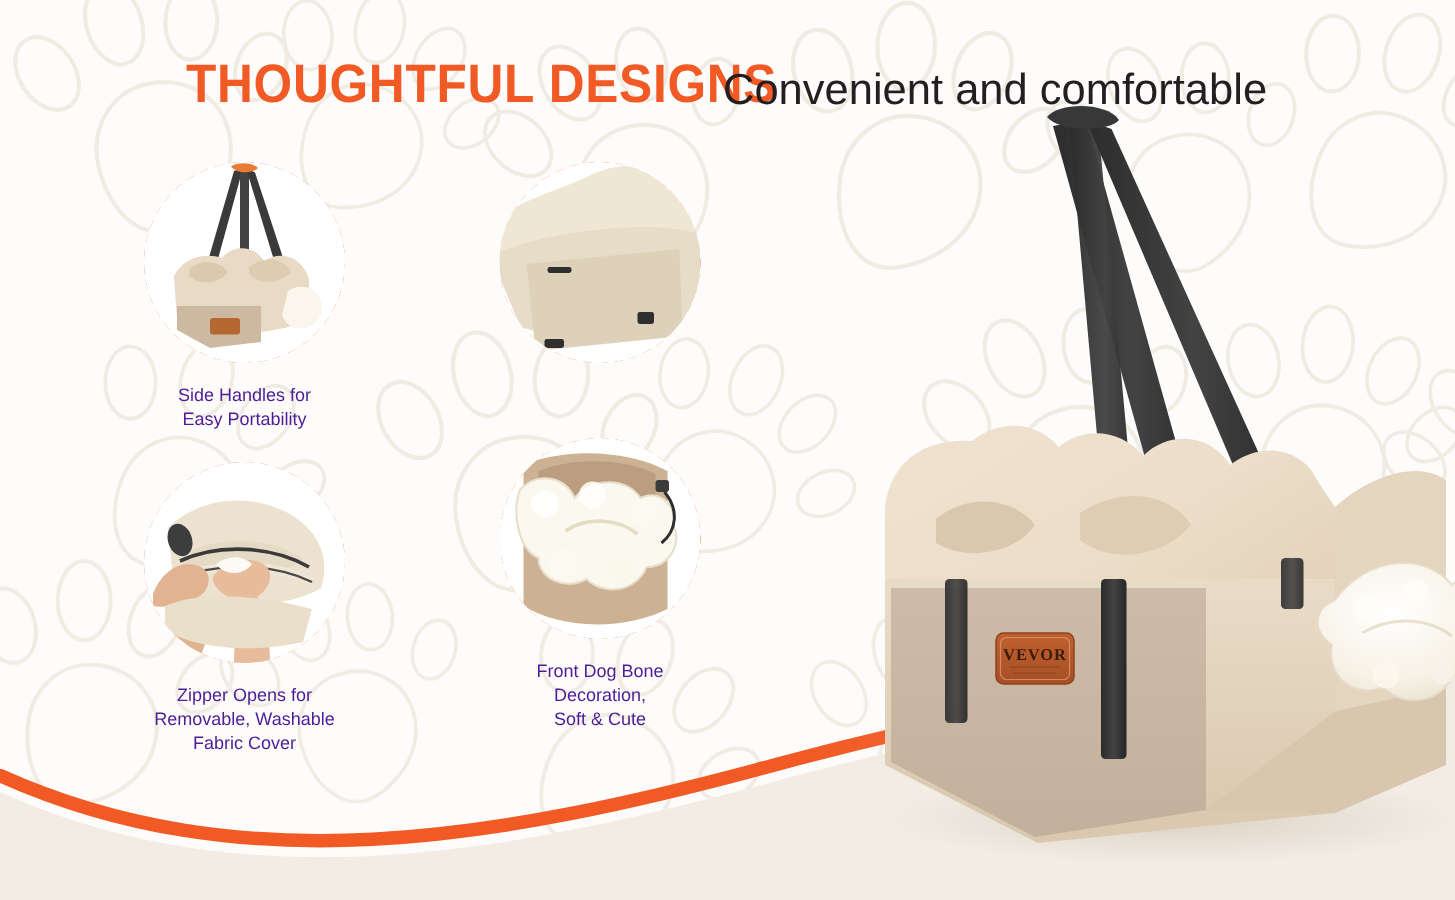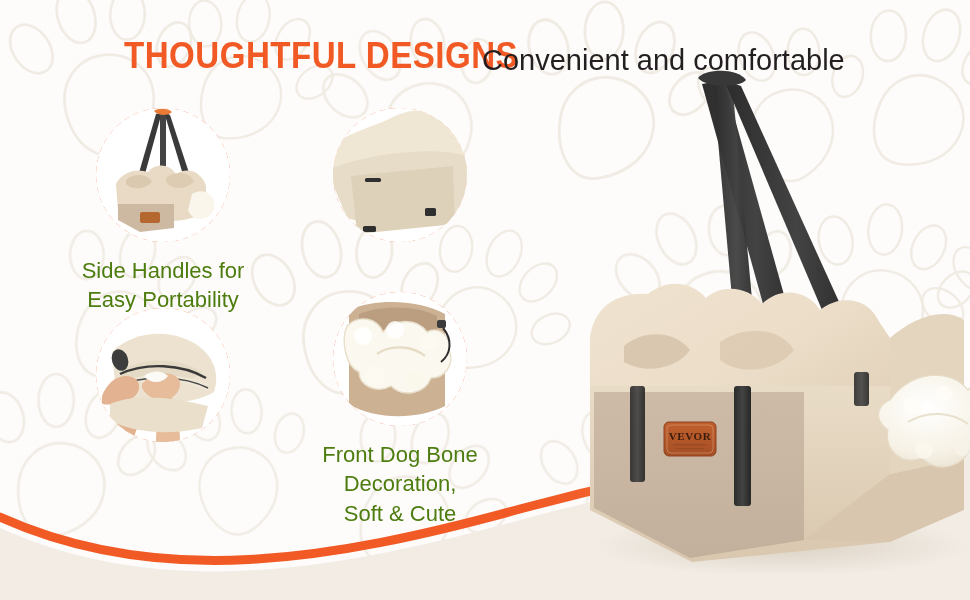--- a/index.html
+++ b/index.html
@@ -37,21 +37,21 @@
     position:relative;width:134px;height:134px;margin:0 auto;
     border-radius:50%;
     border:2px dashed #F15A24;
     box-sizing:border-box;
   }
   .circle .photo{
     position:absolute;inset:-2px;border-radius:50%;overflow:hidden;
   }
   .circle .photo svg{display:block;width:100%;height:100%;}
   .caption{
-    margin-top:14px;font-size:22px;color:#4d7c0f;line-height:1.33;
+    margin-top:14px;font-size:12px;color:#4c1d95;line-height:1.33;
     white-space:pre-line;
   }
 
   #f1{left:43px;top:108px;}
   #f2{left:280px;top:108px;}
   #f3{left:43px;top:308px;}
   #f4{left:280px;top:292px;}
 
   
   #hero{position:absolute;left:572px;top:70px;width:430px;height:530px;z-index:4;}
@@ -268,20 +268,23 @@
           <ellipse cx="24" cy="52" rx="8" ry="11" fill="#3d3d3d" transform="rotate(-18 24 52)"></ellipse>
           <path d="M6 88 C12 72 26 64 38 70 C46 74 44 86 36 90 C28 94 14 98 6 96 Z" fill="#e3b391"></path>
           <path d="M46 76 C56 64 74 62 82 70 C88 78 80 90 70 92 C60 94 50 88 46 80 Z" fill="#e7bc9a"></path>
           <path d="M34 92 C26 106 18 120 16 134 L36 134 C42 118 48 102 50 92 Z" fill="#e3b391"></path>
           <path d="M66 90 C62 106 60 120 60 134 L84 134 C84 116 80 100 76 90 Z" fill="#e7bc9a"></path>
           <path d="M48 68 C56 62 66 62 72 68 C66 76 54 76 48 68 Z" fill="#fbfaf6"></path>
           <path d="M14 96 C36 86 74 88 112 98 L106 120 C70 128 34 124 14 112 Z" fill="#e9dfcb"></path>
         </svg>
       </div>
     </div>
+    <div class="caption">Zipper Opens for
+Removable, Washable
+Fabric Cover</div>
   </div>
 
   <div class="feature" id="f4">
     <div class="circle">
       <div class="photo">
         <svg viewBox="0 0 134 134" xmlns="http://www.w3.org/2000/svg">
           <rect width="134" height="134" fill="#ffffff"></rect>
           <path d="M16 18 C44 6 86 8 112 22 L112 114 C84 128 42 128 16 112 Z" fill="#cdb193"></path>
           <path d="M26 22 C50 12 86 14 104 24 L104 60 C78 70 48 70 26 58 Z" fill="#bb9e80"></path>
           <path d="M14 34 C26 22 44 26 50 40 C62 26 84 26 94 40 C106 34 118 44 116 58

